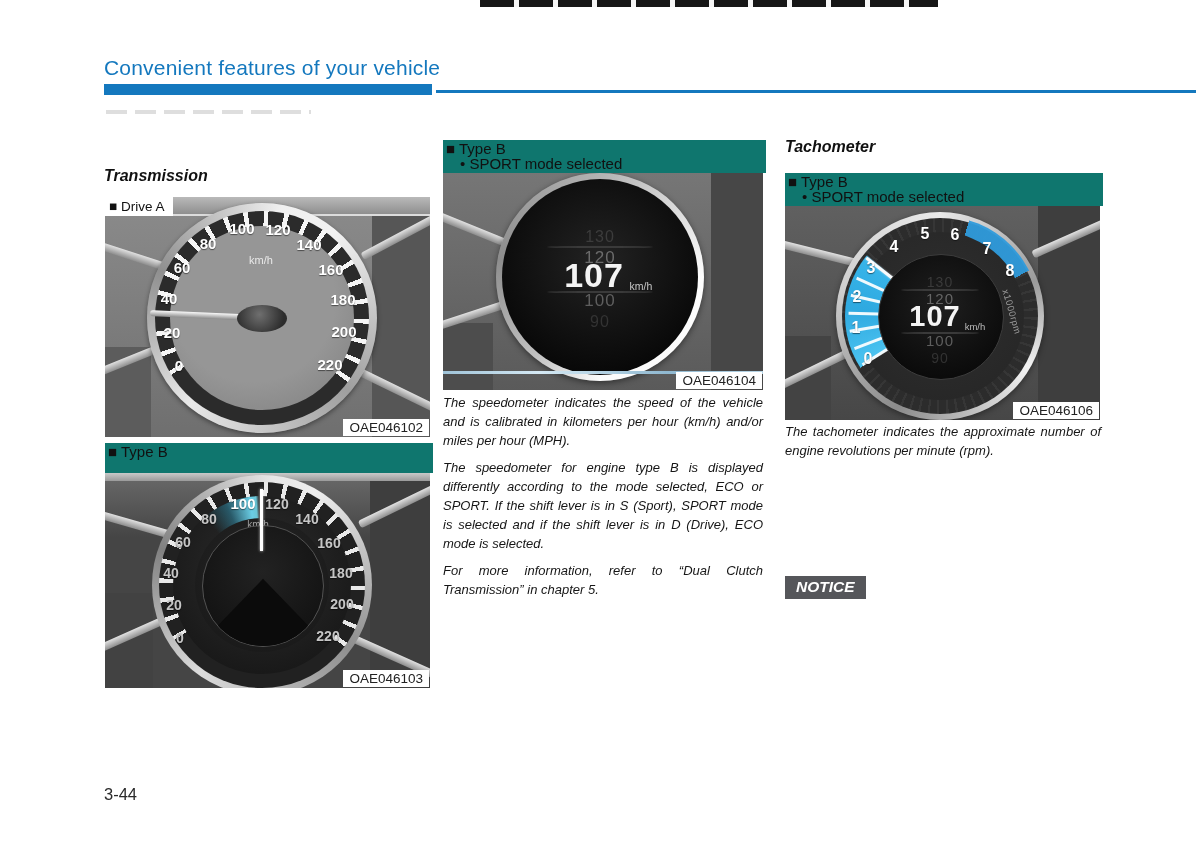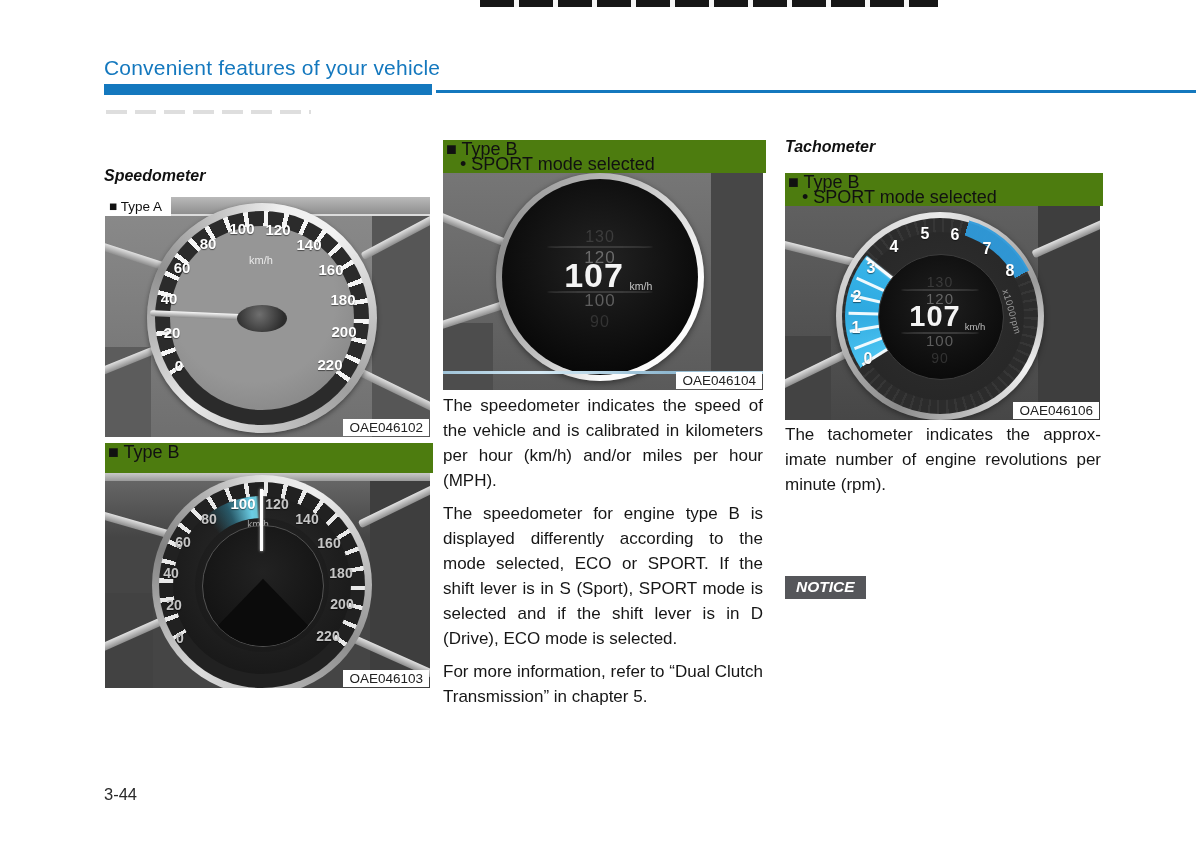--- a/index.html
+++ b/index.html
@@ -14,59 +14,59 @@
   .redact-bar{position:absolute;left:480px;top:0;width:458px;height:7px;
       background:repeating-linear-gradient(90deg,#161616 0 34px,#f6f6f6 34px 39px);}
   .faded-dashes{position:absolute;left:106px;top:110px;width:205px;height:4px;
       background:repeating-linear-gradient(90deg,#dedede 0 21px,transparent 21px 29px);}
 
   .sec-blue{position:absolute;left:104px;top:138px;font-size:19.5px;font-weight:bold;color:#2aa3dc;}
   .sub-italic{font-size:16px;font-weight:bold;font-style:italic;color:#111;}
 
   
   .fig{position:absolute;overflow:hidden;background:#787878;}
-  .strip{position:absolute;background:#4d7c0f;font-size:18px;color:#111;line-height:14.5px;padding:2px 0 0 3px;}
+  .strip{position:absolute;background:#0f766e;font-size:15px;color:#111;line-height:14.5px;padding:2px 0 0 3px;}
   .strip .mode{padding-left:14px;display:block;}
   .code{position:absolute;right:1px;bottom:1px;background:#fff;padding:1px 6px;font-size:13.5px;color:#222;}
   .typelabel{position:absolute;left:0;top:0;background:#fff;padding:2px 9px 2px 4px;font-size:13.5px;color:#111;}
 
   .spoke{position:absolute;height:8px;background:linear-gradient(180deg,#e2e2e2,#8d8d8d);border-radius:3px;}
   .panel{position:absolute;}
   .circ{position:absolute;border-radius:50%;}
 
   .num{position:absolute;transform:translate(-50%,-50%);font-weight:bold;color:#fff;font-size:15px;
        text-shadow:0 1px 1px rgba(0,0,0,.5);}
   .num-dim{color:#c6c6c6;}
   .unit-sm{position:absolute;transform:translate(-50%,-50%);font-size:11px;color:#e9e9e9;}
 
   .drumrow{position:absolute;transform:translate(-50%,-50%);letter-spacing:1px;}
   .sep{position:absolute;height:2px;background:#3a3a3a;border-radius:50%;}
 
   
-  .para{position:relative;text-align:justify;font-size:17px;line-height:25px;color:#161616;margin:0 0 8px 0;}
+  .para{position:relative;text-align:justify;font-size:13px;line-height:19px;color:#161616;margin:0 0 8px 0;font-style:italic;}
   .col{position:absolute;}
   .notice-box{position:absolute;left:785px;top:576px;background:#55565a;color:#fff;
       font-size:15.5px;font-weight:bold;font-style:italic;padding:2px 11px 3px;}
   .warning{position:absolute;left:785px;top:604px;width:316px;text-align:justify;
       font-size:17px;line-height:22.3px;font-weight:bold;color:#0d0d0d;}
   .pagenum{position:absolute;left:104px;top:785px;font-size:16.5px;color:#2a2a2a;}
 </style>
 </head>
 <body>
 
 <div class="page">
 
   <div class="redact-bar"></div>
 
   <div class="chapter-title">Convenient features of your vehicle</div>
   <div class="title-bar"></div>
   <div class="title-line"></div>
   <div class="faded-dashes"></div>
 
-  <div class="abs sub-italic" style="left:104px;top:167px;">Speedometer</div>
+  <div class="abs sub-italic" style="left:104px;top:167px;">Transmission</div>
 
   <div class="fig" style="left:105px;top:197px;width:325px;height:240px;background:linear-gradient(180deg,#8b8b8b,#6f6f6f);">
     <div class="panel" style="left:0;top:0;width:325px;height:17px;background:linear-gradient(180deg,#b9b9b9,#8f8f8f);border-bottom:2px solid #dcdcdc;"></div>
     <div class="panel" style="right:0;top:19px;width:58px;height:221px;background:#565656;"></div>
     <div class="panel" style="left:0;top:150px;width:46px;height:90px;background:#5c5c5c;"></div>
     <div class="spoke" style="left:-12px;top:62px;width:120px;transform:rotate(18deg);"></div>
     <div class="spoke" style="left:-14px;top:152px;width:112px;transform:rotate(-22deg);"></div>
     <div class="spoke" style="left:252px;top:34px;width:92px;transform:rotate(-28deg);"></div>
     <div class="spoke" style="left:248px;top:192px;width:100px;transform:rotate(26deg);"></div>
 
@@ -84,21 +84,21 @@
     <span class="num" style="left:204px;top:47px;">140</span>
     <span class="num" style="left:226px;top:72px;">160</span>
     <span class="num" style="left:238px;top:102px;">180</span>
     <span class="num" style="left:239px;top:134px;">200</span>
     <span class="num" style="left:225px;top:167px;">220</span>
     <span class="unit-sm" style="left:156px;top:63px;">km/h</span>
 
     <div class="abs" style="left:45px;top:118px;width:113px;height:6px;border-radius:3px;background:linear-gradient(180deg,#fbfbfb,#8d8d8d);transform:rotate(2.5deg);transform-origin:100% 50%;"></div>
     <div class="circ" style="left:132px;top:108px;width:50px;height:27px;background:radial-gradient(circle at 45% 35%,#6f6f6f,#2c2c2c 75%);"></div>
 
-    <span class="typelabel">■ Type A</span>
+    <span class="typelabel">■ Drive A</span>
     <span class="code">OAE046102</span>
   </div>
 
   <div class="strip" style="left:105px;top:443px;width:325px;height:28px;">
     <span>■ Type B</span>
   </div>
   <div class="fig" style="left:105px;top:473px;width:325px;height:215px;background:linear-gradient(180deg,#6a6a6a,#454545 30%);">
     <div class="panel" style="left:0;top:0;width:325px;height:8px;background:linear-gradient(180deg,#cquiet,#b3b3b3);background:linear-gradient(180deg,#c9c9c9,#9a9a9a);"></div>
     <div class="panel" style="right:0;top:8px;width:60px;height:207px;background:#3e3e3e;"></div>
     <div class="panel" style="left:0;top:120px;width:48px;height:95px;background:#424242;"></div>

